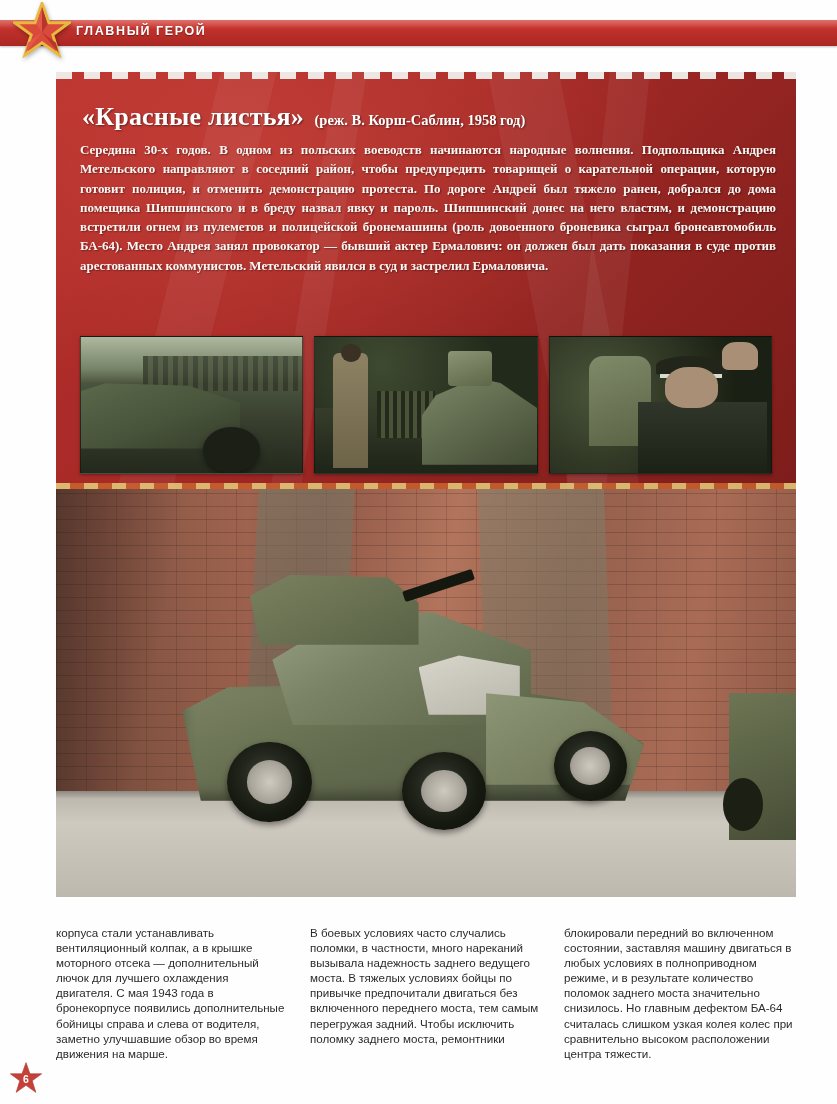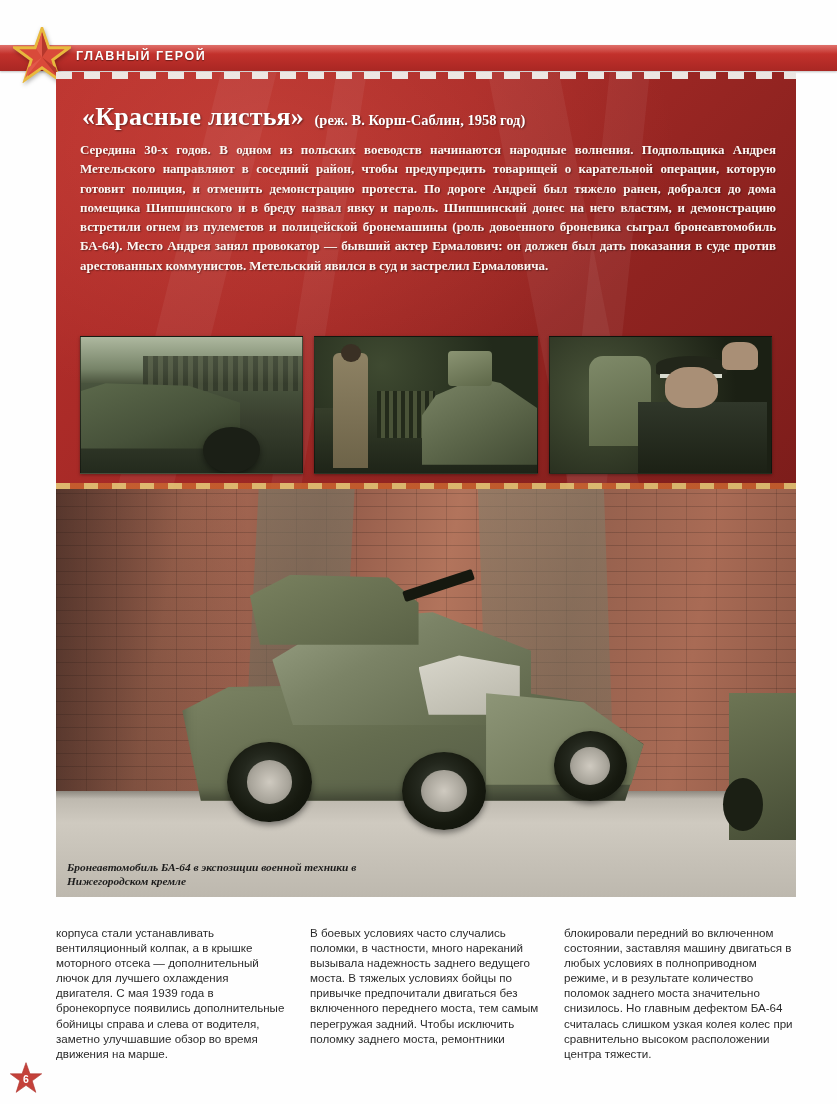--- a/index.html
+++ b/index.html
@@ -7,21 +7,21 @@
   body{
     width:837px;height:1104px;
     background:#ffffff;
     font-family:"Liberation Sans", sans-serif;
     overflow:hidden;
     position:relative;
   }
   .page{position:relative;width:837px;height:1104px;background:#fefefe;}
 
   
-  .header{position:absolute;left:0;top:0;width:837px;height:62px;margin-top:25px;}
+  .header{position:absolute;left:0;top:0;width:837px;height:62px;}
   .header-ribbon{
     position:absolute;left:0;top:20px;width:837px;height:26px;
     background:linear-gradient(180deg,#d33a32 0%,#c0302b 40%,#a92723 100%);
     box-shadow:0 1px 2px rgba(0,0,0,.25);
   }
   .header-ribbon:after{
     content:"";position:absolute;left:0;top:0;right:0;height:9px;
     background:linear-gradient(180deg,rgba(255,255,255,.28),rgba(255,255,255,0));
   }
   .header-title{
@@ -321,25 +321,24 @@
           <div class="rim"></div>
         </div>
       <div class="wheel w2">
           <div class="rim"></div>
         </div>
       <div class="wheel w3">
           <div class="rim"></div>
         </div>
     </div>
 
-    <div class="photo-caption">Бронеавтомобиль БА-64 в экспозиции военной техники в Нижегородском кремле</div>
   </div>
 
   <div class="cols">
-    <div class="col">корпуса стали устанавливать вентиляционный колпак, а в крышке моторного отсека — дополнительный лючок для лучшего охлаждения двигателя. С мая 1939 года в бронекорпусе появились дополнительные бойницы справа и слева от водителя, заметно улучшавшие обзор во время движения на марше.</div>
+    <div class="col">корпуса стали устанавливать вентиляционный колпак, а в крышке моторного отсека — дополнительный лючок для лучшего охлаждения двигателя. С мая 1943 года в бронекорпусе появились дополнительные бойницы справа и слева от водителя, заметно улучшавшие обзор во время движения на марше.</div>
     <div class="col">В боевых условиях часто случались поломки, в частности, много нареканий вызывала надежность заднего ведущего моста. В тяжелых условиях бойцы по привычке предпочитали двигаться без включенного переднего моста, тем самым перегружая задний. Чтобы исключить поломку заднего моста, ремонтники</div>
     <div class="col">блокировали передний во включенном состоянии, заставляя машину двигаться в любых условиях в полноприводном режиме, и в результате количество поломок заднего моста значительно снизилось. Но главным дефектом БА-64 считалась слишком узкая колея колес при сравнительно высоком расположении центра тяжести.</div>
   </div>
 
   <div class="pagenum">
     <svg viewBox="0 0 100 96" width="34" height="32">
       <polygon points="50,2 61.8,35.5 97,35.5 68.6,56.4 79.4,91 50,70 20.6,91 31.4,56.4 3,35.5 38.2,35.5" fill="#c4413a" stroke="#b03731" stroke-width="2"></polygon>
     </svg>
     <div class="pagenum-text">6</div>
   </div>

